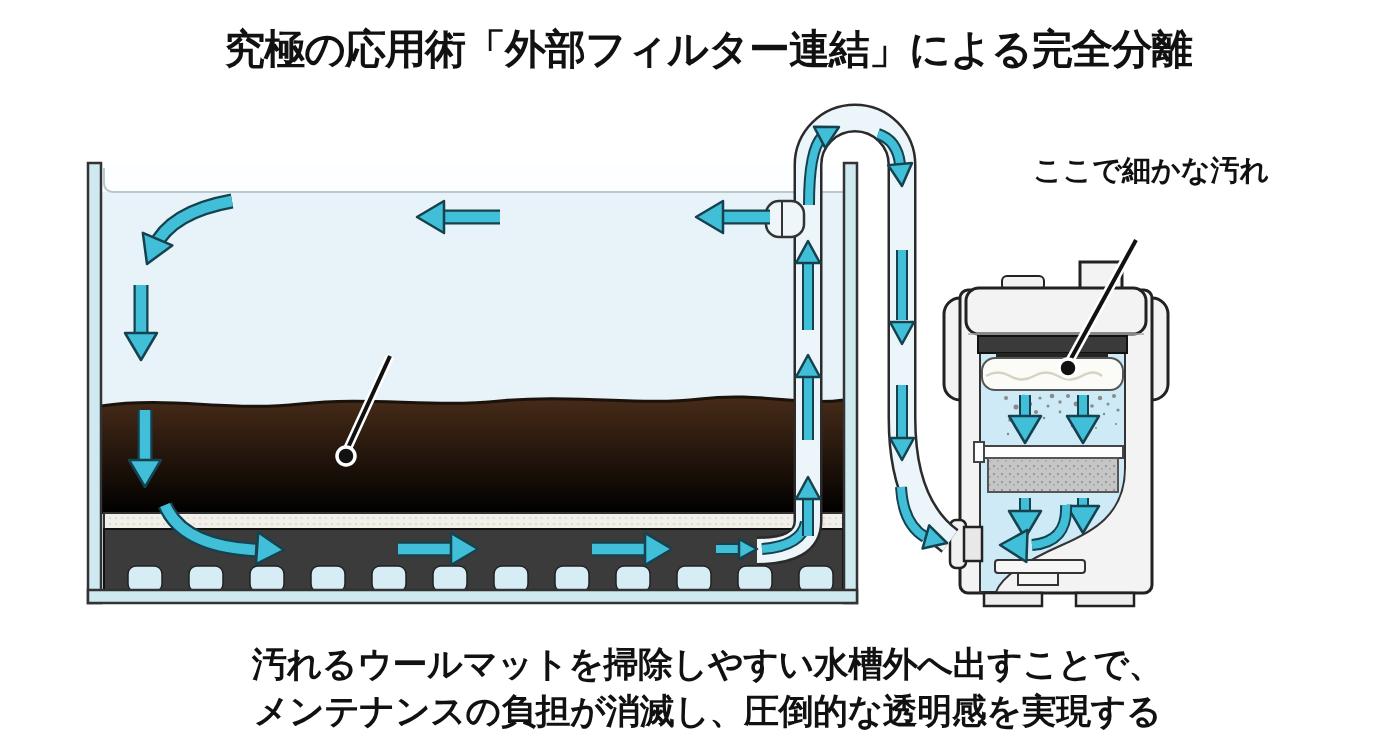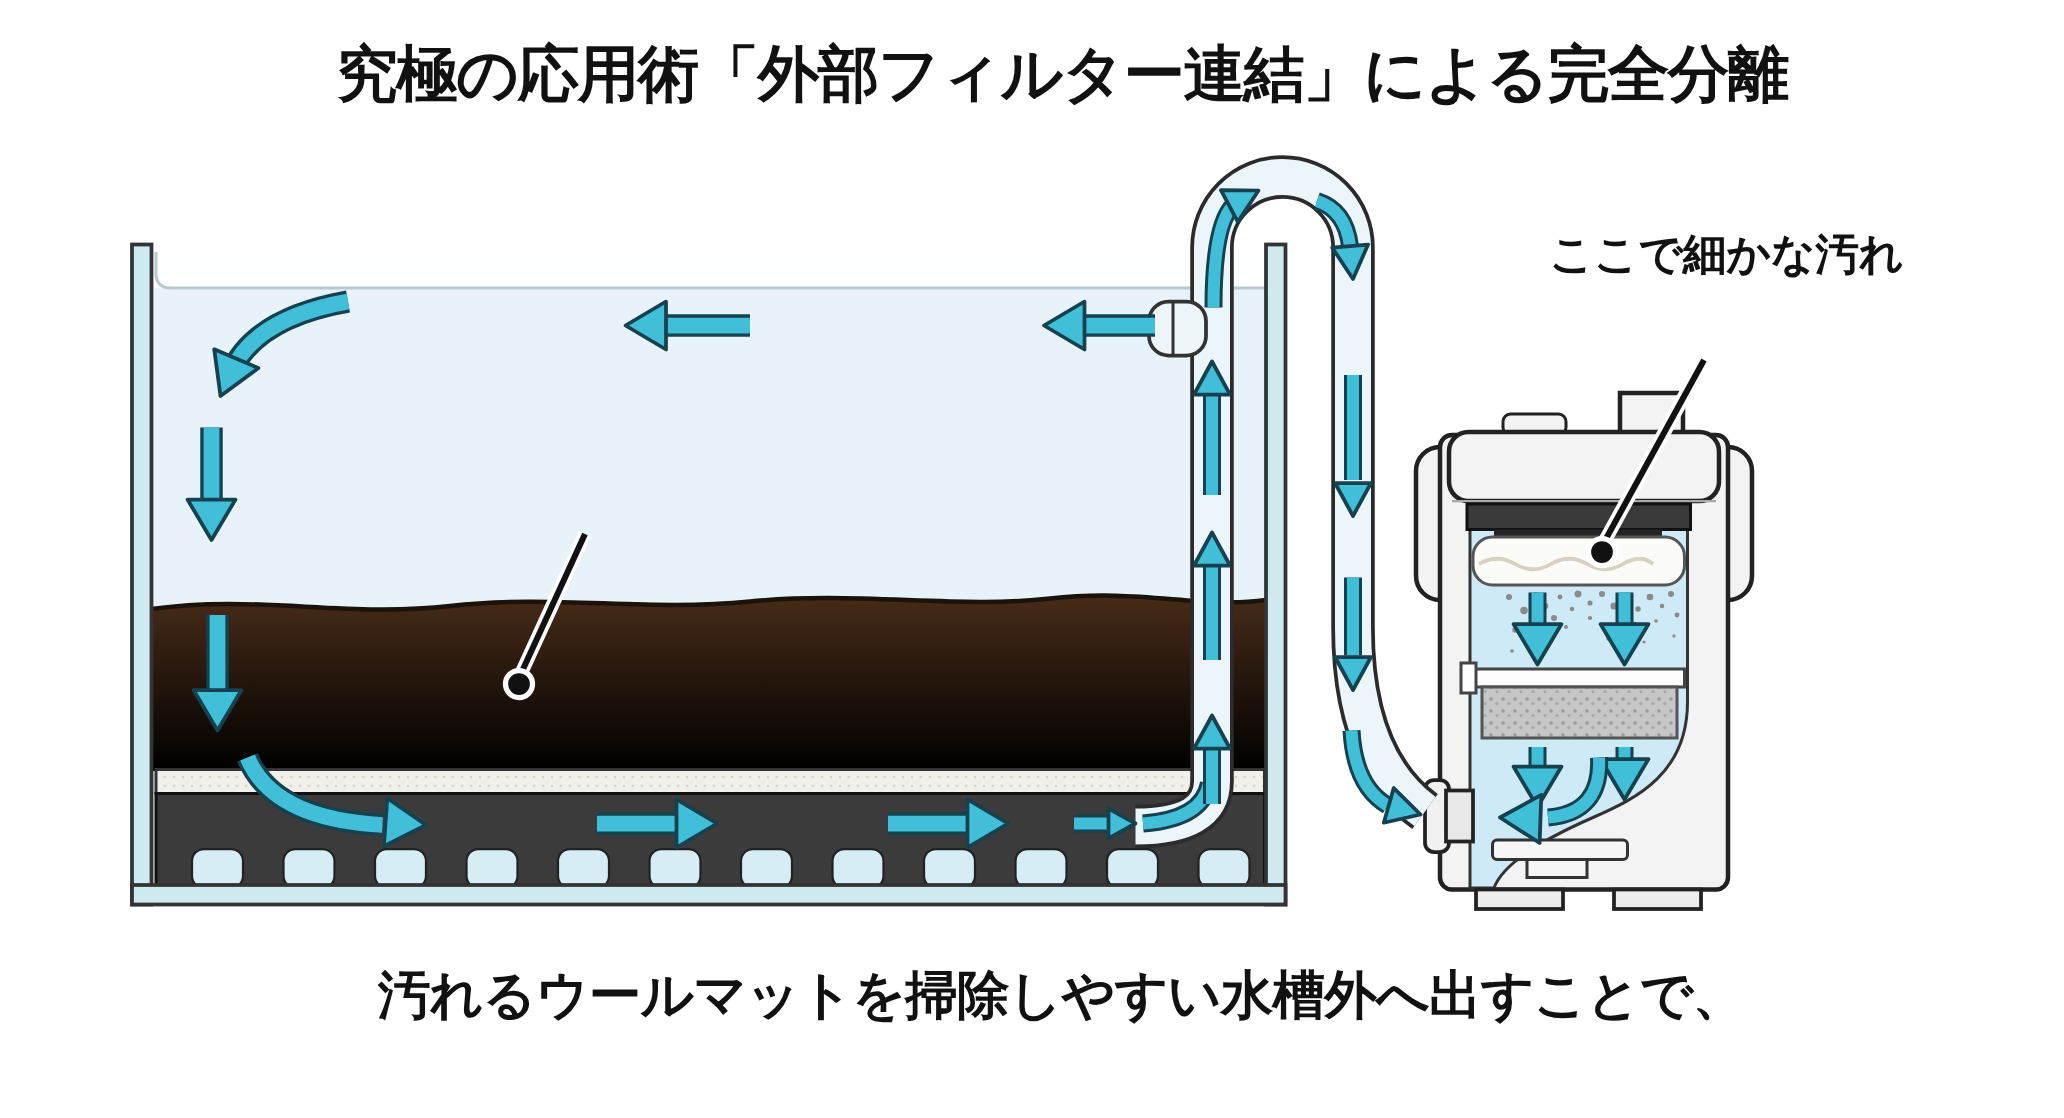--- a/index.html
+++ b/index.html
@@ -290,15 +290,16 @@
 
 <div id="title" class="txt">究極の応用術「外部フィルター連結」による完全分離</div>
 
 
 <div id="filter-label" class="txt">
   <div>ここで細かな汚れ</div>
 </div>
 
 <div id="caption" class="txt">
   <div>汚れるウールマットを掃除しやすい水槽外へ出すことで、</div>
+  <div>メンテナンスの負担が消滅し、圧倒的な透明感を実現する</div>
 </div>
 
 </div>
 
 </body></html>

